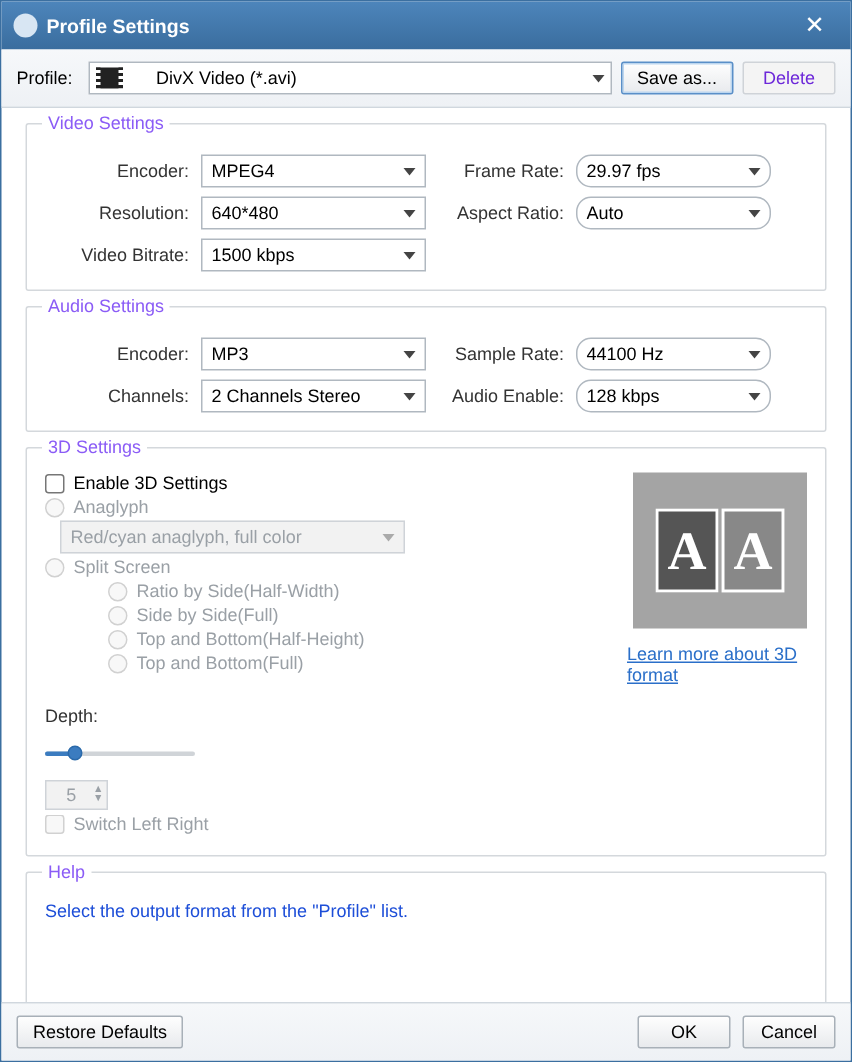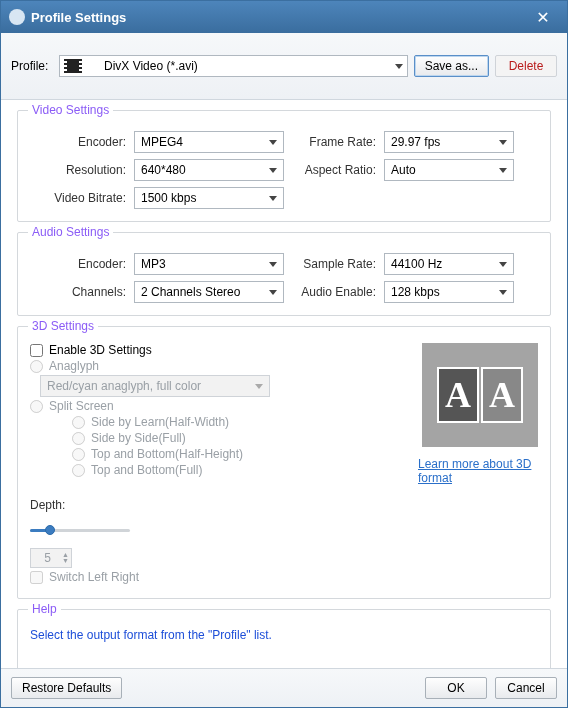--- a/index.html
+++ b/index.html
@@ -40,21 +40,21 @@
   .titlebar .title { flex: 1; font-weight: bold; }
   .titlebar .close {
     width: 32px; height: 24px;
     display: flex; align-items: center; justify-content: center;
     cursor: pointer;
     font-size: 16px;
   }
   .toolbar {
     display: flex;
     align-items: center;
-    padding: 22px 10px;
+    padding: 8px 10px;
     gap: 6px;
     border-bottom: 1px solid #d0d7de;
     background: linear-gradient(#f6f8fa,#eef1f5);
   }
   .toolbar .label { min-width: 42px; }
   .profile-select {
     flex: 1;
     display: flex;
     align-items: center;
     border: 1px solid #b0b8c0;
@@ -89,21 +89,21 @@
     background: linear-gradient(#fefefe,#e8eaed);
     padding: 2px 10px;
     height: 22px;
     min-width: 62px;
     display: flex; align-items: center; justify-content: center;
     cursor: pointer;
     border-radius: 2px;
   }
   .btn.active-blue { border-color:#5a8fc8; box-shadow: inset 0 0 0 1px #bcd6ef; }
   .btn.disabled {
-    color: #b91c1c;
+    color: #6d28d9;
     background: #f4f4f4;
     border-color:#cfd3d8;
     cursor: default;
     text-align: center;
   }
   .content {
     flex: 1;
     padding: 10px 16px 0 16px;
     overflow: hidden;
   }
@@ -141,21 +141,21 @@
   .combo {
     display: flex;
     align-items: center;
     border: 1px solid #b0b8c0;
     height: 22px;
     width: 150px;
     padding: 0 6px;
     background: #fff;
   }
   .combo .text { flex:1; overflow:hidden; white-space:nowrap; text-overflow:ellipsis;}
-  .combo.wide { width: 130px; }
+  .combo.wide { width: 130px; border-radius: 10px; }
   .combo.disabled { background:#f2f2f2; color:#9aa0a6; border-color:#cfd3d8;}
   .combo.disabled .caret { border-top-color:#aaa;}
   .three-d-body { display:flex; gap:16px; }
   .three-d-left { flex:1; }
   .three-d-right { width:120px; display:flex; flex-direction:column; align-items:flex-end;}
   .chk {
     display: flex; align-items: center; gap:6px;
     margin: 2px 0;
   }
   .chk input { margin:0; }
@@ -302,21 +302,21 @@
               <span class="text">Red/cyan anaglyph, full color</span>
               <span class="caret"></span>
             </div>
           </div>
           <label class="chk disabled">
             <input type="radio" disabled="" style="">
             <span>Split Screen</span>
           </label>
           <label class="chk disabled indent-more">
             <input type="radio" disabled="" style="">
-            <span>Side by Learn(Half-Width)</span>
+            <span>Ratio by Side(Half-Width)</span>
           </label>
           <label class="chk disabled indent-more">
             <input type="radio" disabled="" style="">
             <span>Side by Side(Full)</span>
           </label>
           <label class="chk disabled indent-more">
             <input type="radio" disabled="" style="">
             <span>Top and Bottom(Half-Height)</span>
           </label>
           <label class="chk disabled indent-more">

